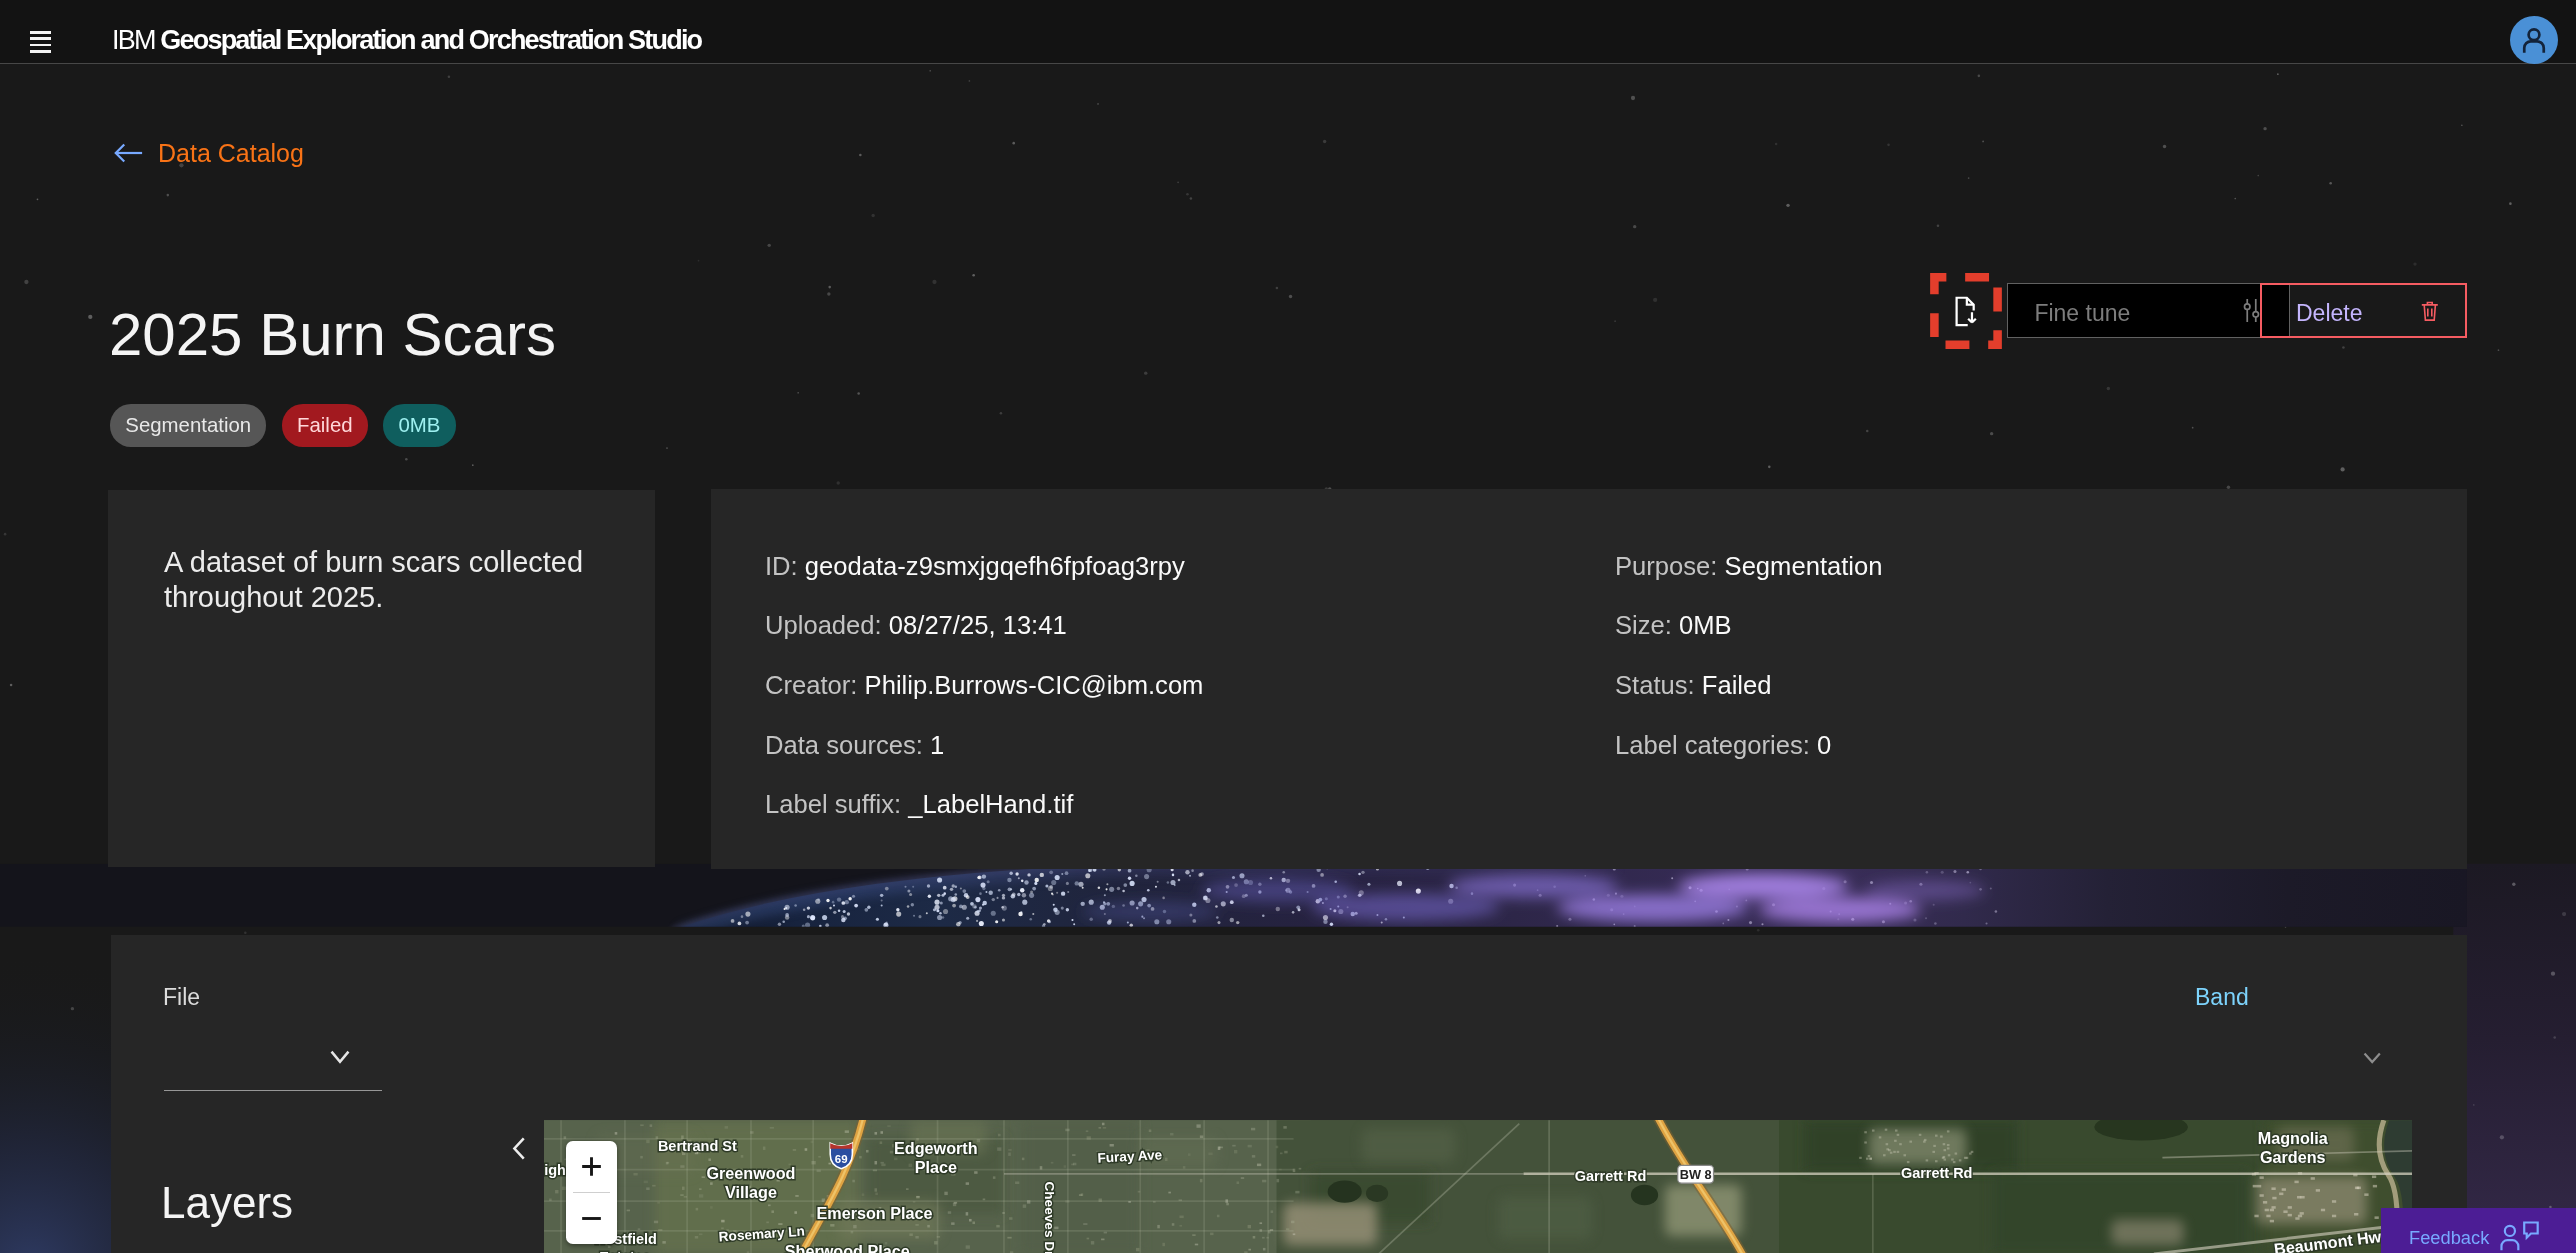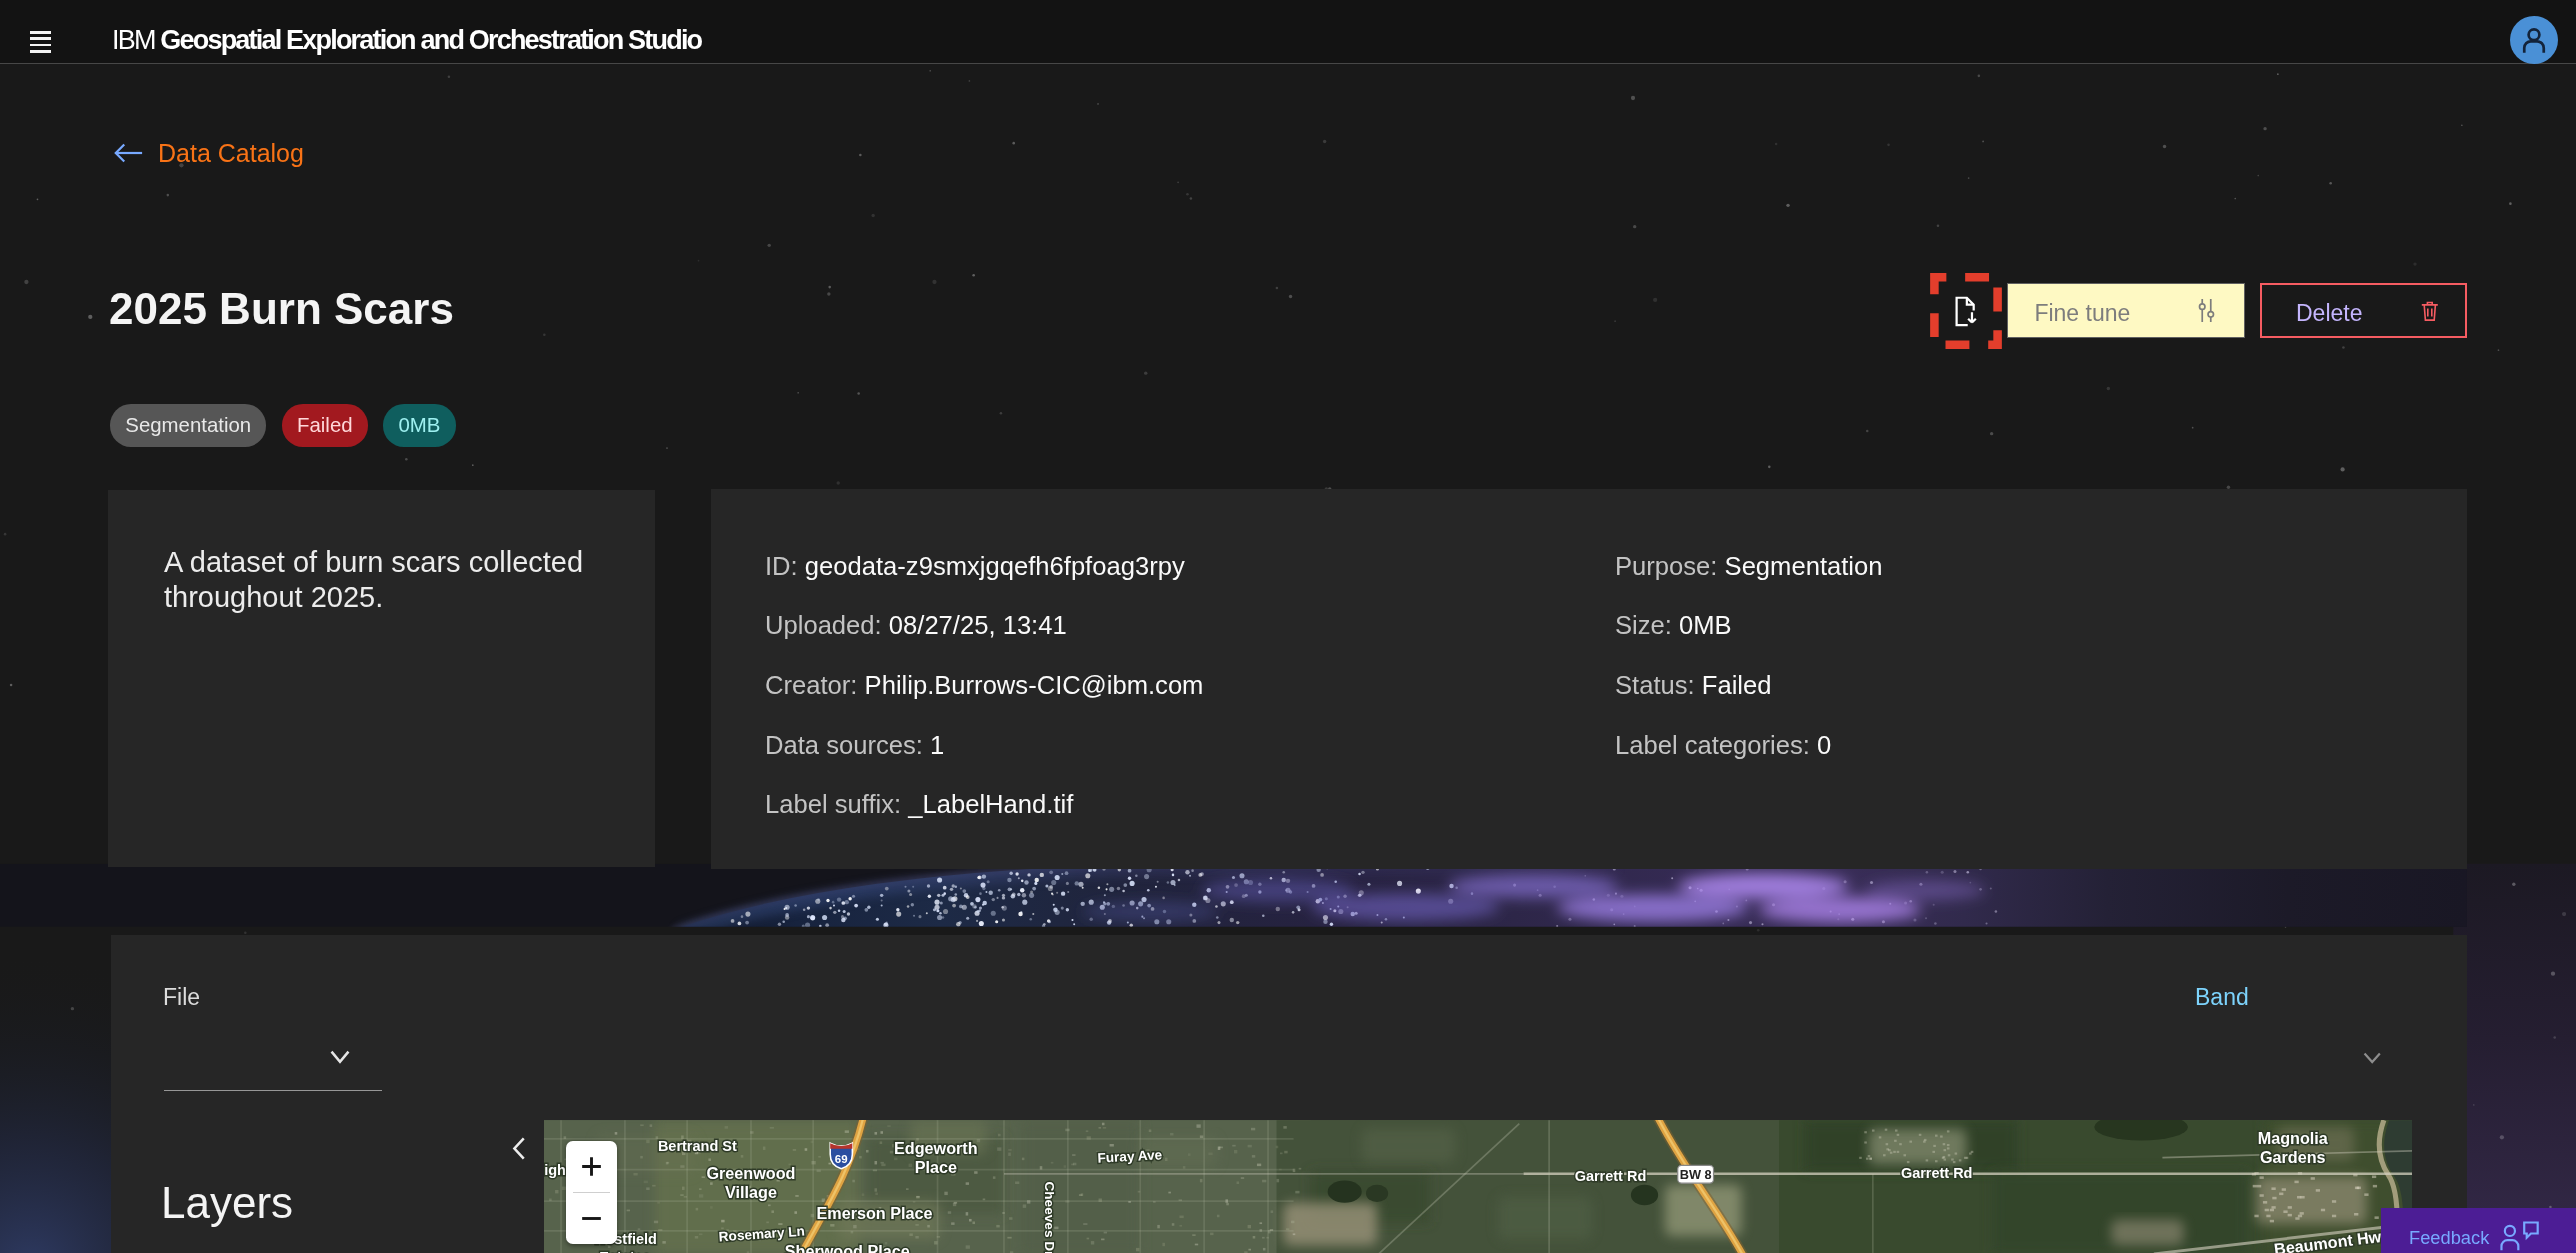--- a/index.html
+++ b/index.html
@@ -5,29 +5,29 @@
 html,body{width:2576px;height:1254px;overflow:hidden;background:#191919;font-family:"Liberation Sans",sans-serif;position:relative}
 #bg{position:absolute;left:0;top:0;width:2576px;height:1254px}
 header{position:absolute;left:0;top:0;width:2576px;height:64px;background:#131313;border-bottom:0.9px solid #474747;z-index:5}
 .burger{position:absolute;left:30px;top:31px;width:21px;height:22px}
 .burger div{height:2.6px;background:#f4f4f4;margin-bottom:3.8px}
 .htitle{position:absolute;left:112px;top:0;line-height:81px;font-size:27px;color:#fff;font-weight:700;letter-spacing:-1.8px}
 .htitle span{font-weight:400}
 .avatar{position:absolute;left:2510px;top:16px;width:48px;height:48px;border-radius:50%;background:#4a90d6}
 .backrow{position:absolute;left:113px;top:136px;z-index:4;color:#78a9ff}
 .backrow .txt{position:absolute;left:45px;top:0;font-size:25px;line-height:34px;color:#f97316;white-space:nowrap}
-h1{position:absolute;left:109px;top:284px;font-size:44px;font-weight:700;color:#f4f4f4;letter-spacing:0;z-index:4}
+h1{position:absolute;left:109px;top:300px;font-size:60px;font-weight:400;color:#f4f4f4;letter-spacing:0;z-index:4}
 .tags{position:absolute;left:110px;top:404px;height:43px;display:flex;gap:15.3px;z-index:4}
 .tag{height:43px;border-radius:21px;font-size:20.4px;display:flex;align-items:center;padding:0 15.3px}
 .tag.gray{background:#565656;color:#e8e8e8}
 .tag.red{background:#a2191f;color:#ffd7d9}
 .tag.teal{background:#0f5e5e;color:#9ef0f0}
 .actions{z-index:4}
 .dashedbtn{position:absolute;left:1930px;top:273px;width:72px;height:76px}
-.finetune{position:absolute;left:2007px;top:283px;width:238px;height:55px;background:#fef9c3;border:1.7px solid #616161;color:#7d7d7d;font-size:23px}
+.finetune{position:absolute;left:2007px;top:283px;width:283px;height:55px;background:#000000;border:1.7px solid #616161;color:#7d7d7d;font-size:23px}
 .finetune .lbl{position:absolute;left:26.4px;top:16px}
 .delete{position:absolute;left:2260px;top:283px;width:207px;height:55px;background:transparent;border:2.6px solid #f65c62;color:#c4b5fd;font-size:23px}
 .delete .lbl{position:absolute;left:34px;top:15.3px}
 .panel{position:absolute;background:#262626;z-index:3}
 #p-desc{left:108px;top:490px;width:547px;height:377px}
 #p-desc .t{position:absolute;left:56px;top:55px;font-size:29px;line-height:35px;color:#ececec}
 #p-meta{left:711px;top:489px;width:1756px;height:380px}
 .mrow{position:absolute;font-size:25.6px;line-height:25.6px;color:#c3c3c3;white-space:nowrap}
 .mrow b{color:#fafafa;font-weight:400}
 #p-low{left:111px;top:935px;width:2356px;height:319px}

